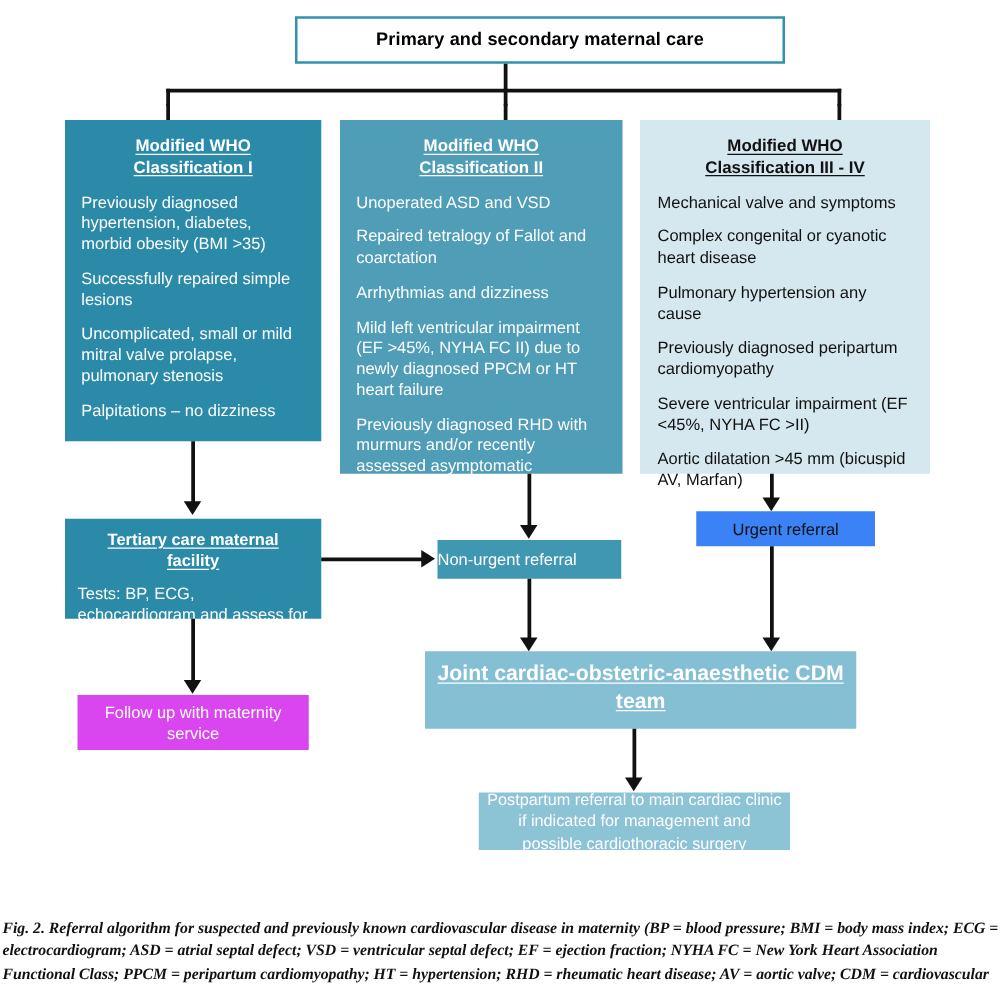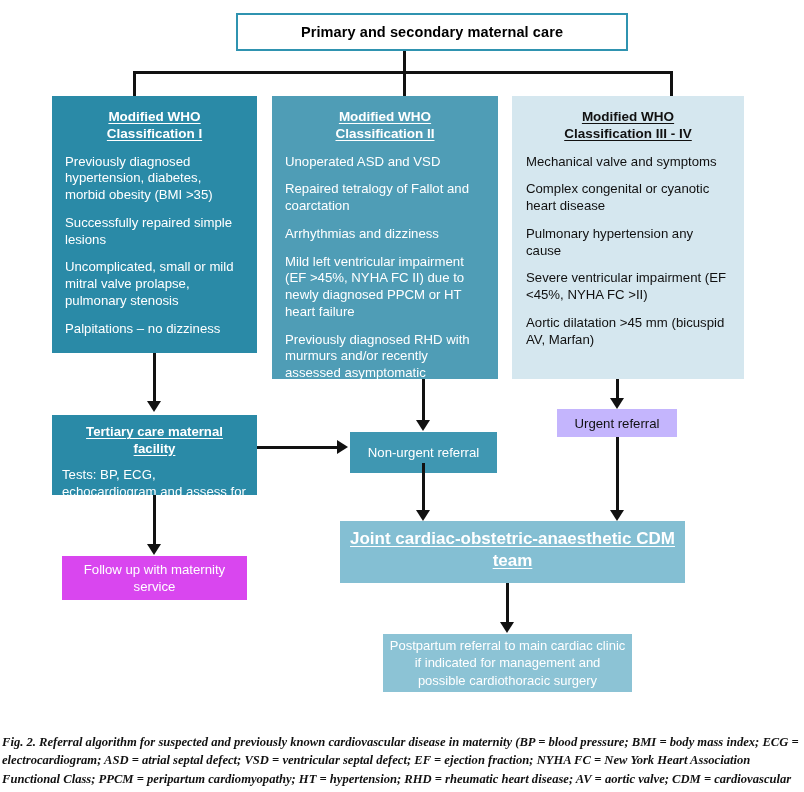--- a/index.html
+++ b/index.html
@@ -38,34 +38,34 @@
   
   #tertiary{left:52px;top:415px;width:205px;height:80px;background:#2a8aa7;color:#fff;padding:9px 10px 0 10px;}
   #tertiary .hdr{font-size:13.2px;}
   #tertiary .body{font-size:13.2px;margin-top:9px;line-height:1.27;}
 
   
   #followup{left:62px;top:556px;width:185px;height:44px;background:#d946ef;color:#fff;
     display:flex;align-items:center;justify-content:center;text-align:center;font-size:13.2px;line-height:1.3;}
 
   
-  #nonurgent{left:350px;top:432px;width:147px;height:41px;background:#3f97b2;color:#fff;
-    display:flex;align-items:center;justify-content:center;font-size:13.2px;}
+  #nonurgent{left:350px;top:432px;width:147px;height:31px;background:#3f97b2;color:#fff;
+    display:flex;align-items:center;font-size:13.2px;}
 
   
-  #urgent{left:557px;top:409px;width:120px;height:28px;background:#c4b5fd;color:#111;
+  #urgent{left:557px;top:409px;width:143px;height:28px;background:#3b82f6;color:#111;
     display:flex;align-items:center;justify-content:center;font-size:13.2px;}
 
   
   #cdm{left:340px;top:521px;width:345px;height:62px;background:#84bfd3;color:#fff;padding:7px 8px 0 8px;text-align:center;}
   #cdm .hdr{font-size:17px;}
   #cdm .body{font-size:13px;margin-top:7px;line-height:1.3;}
 
   
-  #postpartum{left:383px;top:634px;width:249px;height:58px;background:#8cc3d5;color:#fff;
+  #postpartum{left:383px;top:634px;width:249px;height:46px;background:#8cc3d5;color:#fff;
     display:flex;align-items:center;justify-content:flex-start;text-align:center;font-size:13px;line-height:1.33;padding:0 6px;box-sizing:border-box;}
 
   
   .ln{position:absolute;background:#111;}
   .vl{width:3px;}
   .hl{height:3px;}
   .arrowdown{position:absolute;width:0;height:0;border-left:7.5px solid transparent;border-right:7.5px solid transparent;border-top:11px solid #111;}
   .arrowright{position:absolute;width:0;height:0;border-top:7.5px solid transparent;border-bottom:7.5px solid transparent;border-left:11px solid #111;}
 
   
@@ -122,20 +122,21 @@
 
   <div class="box" id="col3">
     <div class="hdr">
       <div>Modified WHO</div>
       <div>Classification III - IV</div>
     </div>
     <div class="items">
       <div>Mechanical valve and symptoms</div>
       <div>Complex congenital or cyanotic heart disease</div>
       <div>Pulmonary hypertension any cause</div>
+      <div>Previously diagnosed peripartum cardiomyopathy</div>
       <div>Severe ventricular impairment (EF &lt;45%, NYHA FC &gt;II)</div>
       <div>Aortic dilatation &gt;45 mm (bicuspid AV, Marfan)</div>
     </div>
   </div>
 
   <div class="ln vl" style="left:153px;top:353px;height:50px;"></div>
   <div class="arrowdown" style="left:147px;top:401px;"></div>
 
   <div class="ln vl" style="left:422px;top:379px;height:44px;"></div>
   <div class="arrowdown" style="left:416px;top:420px;"></div>

